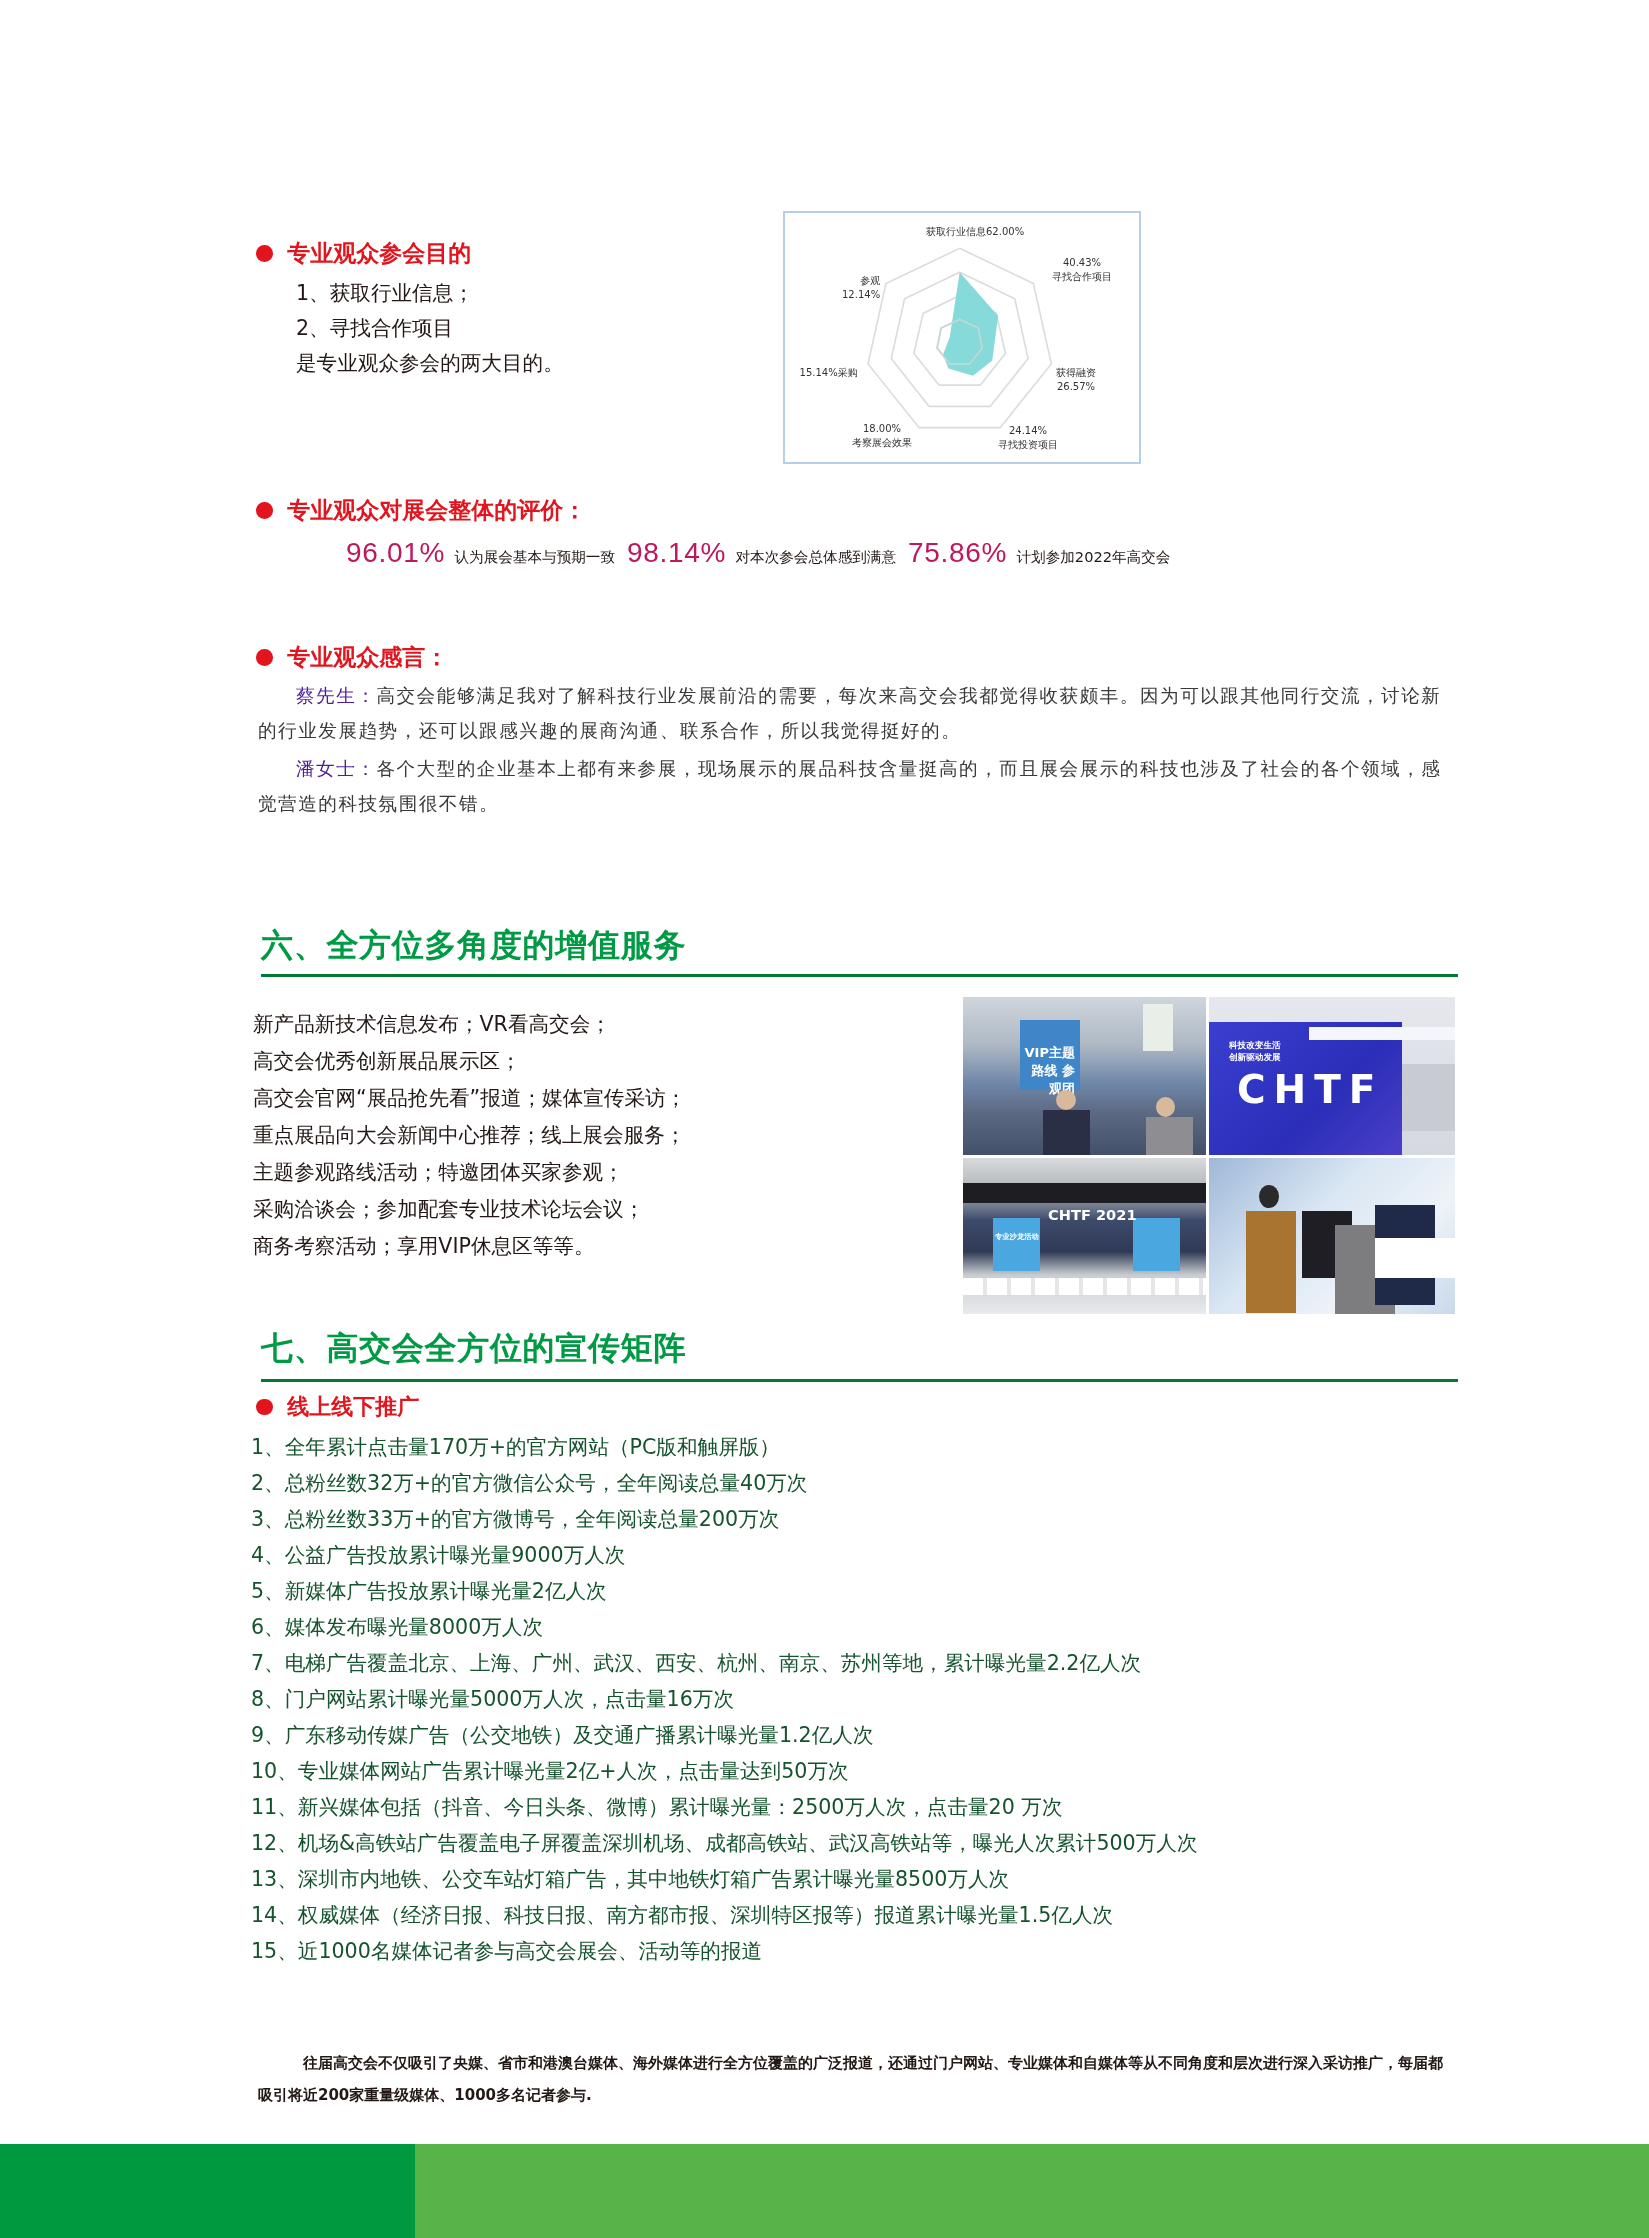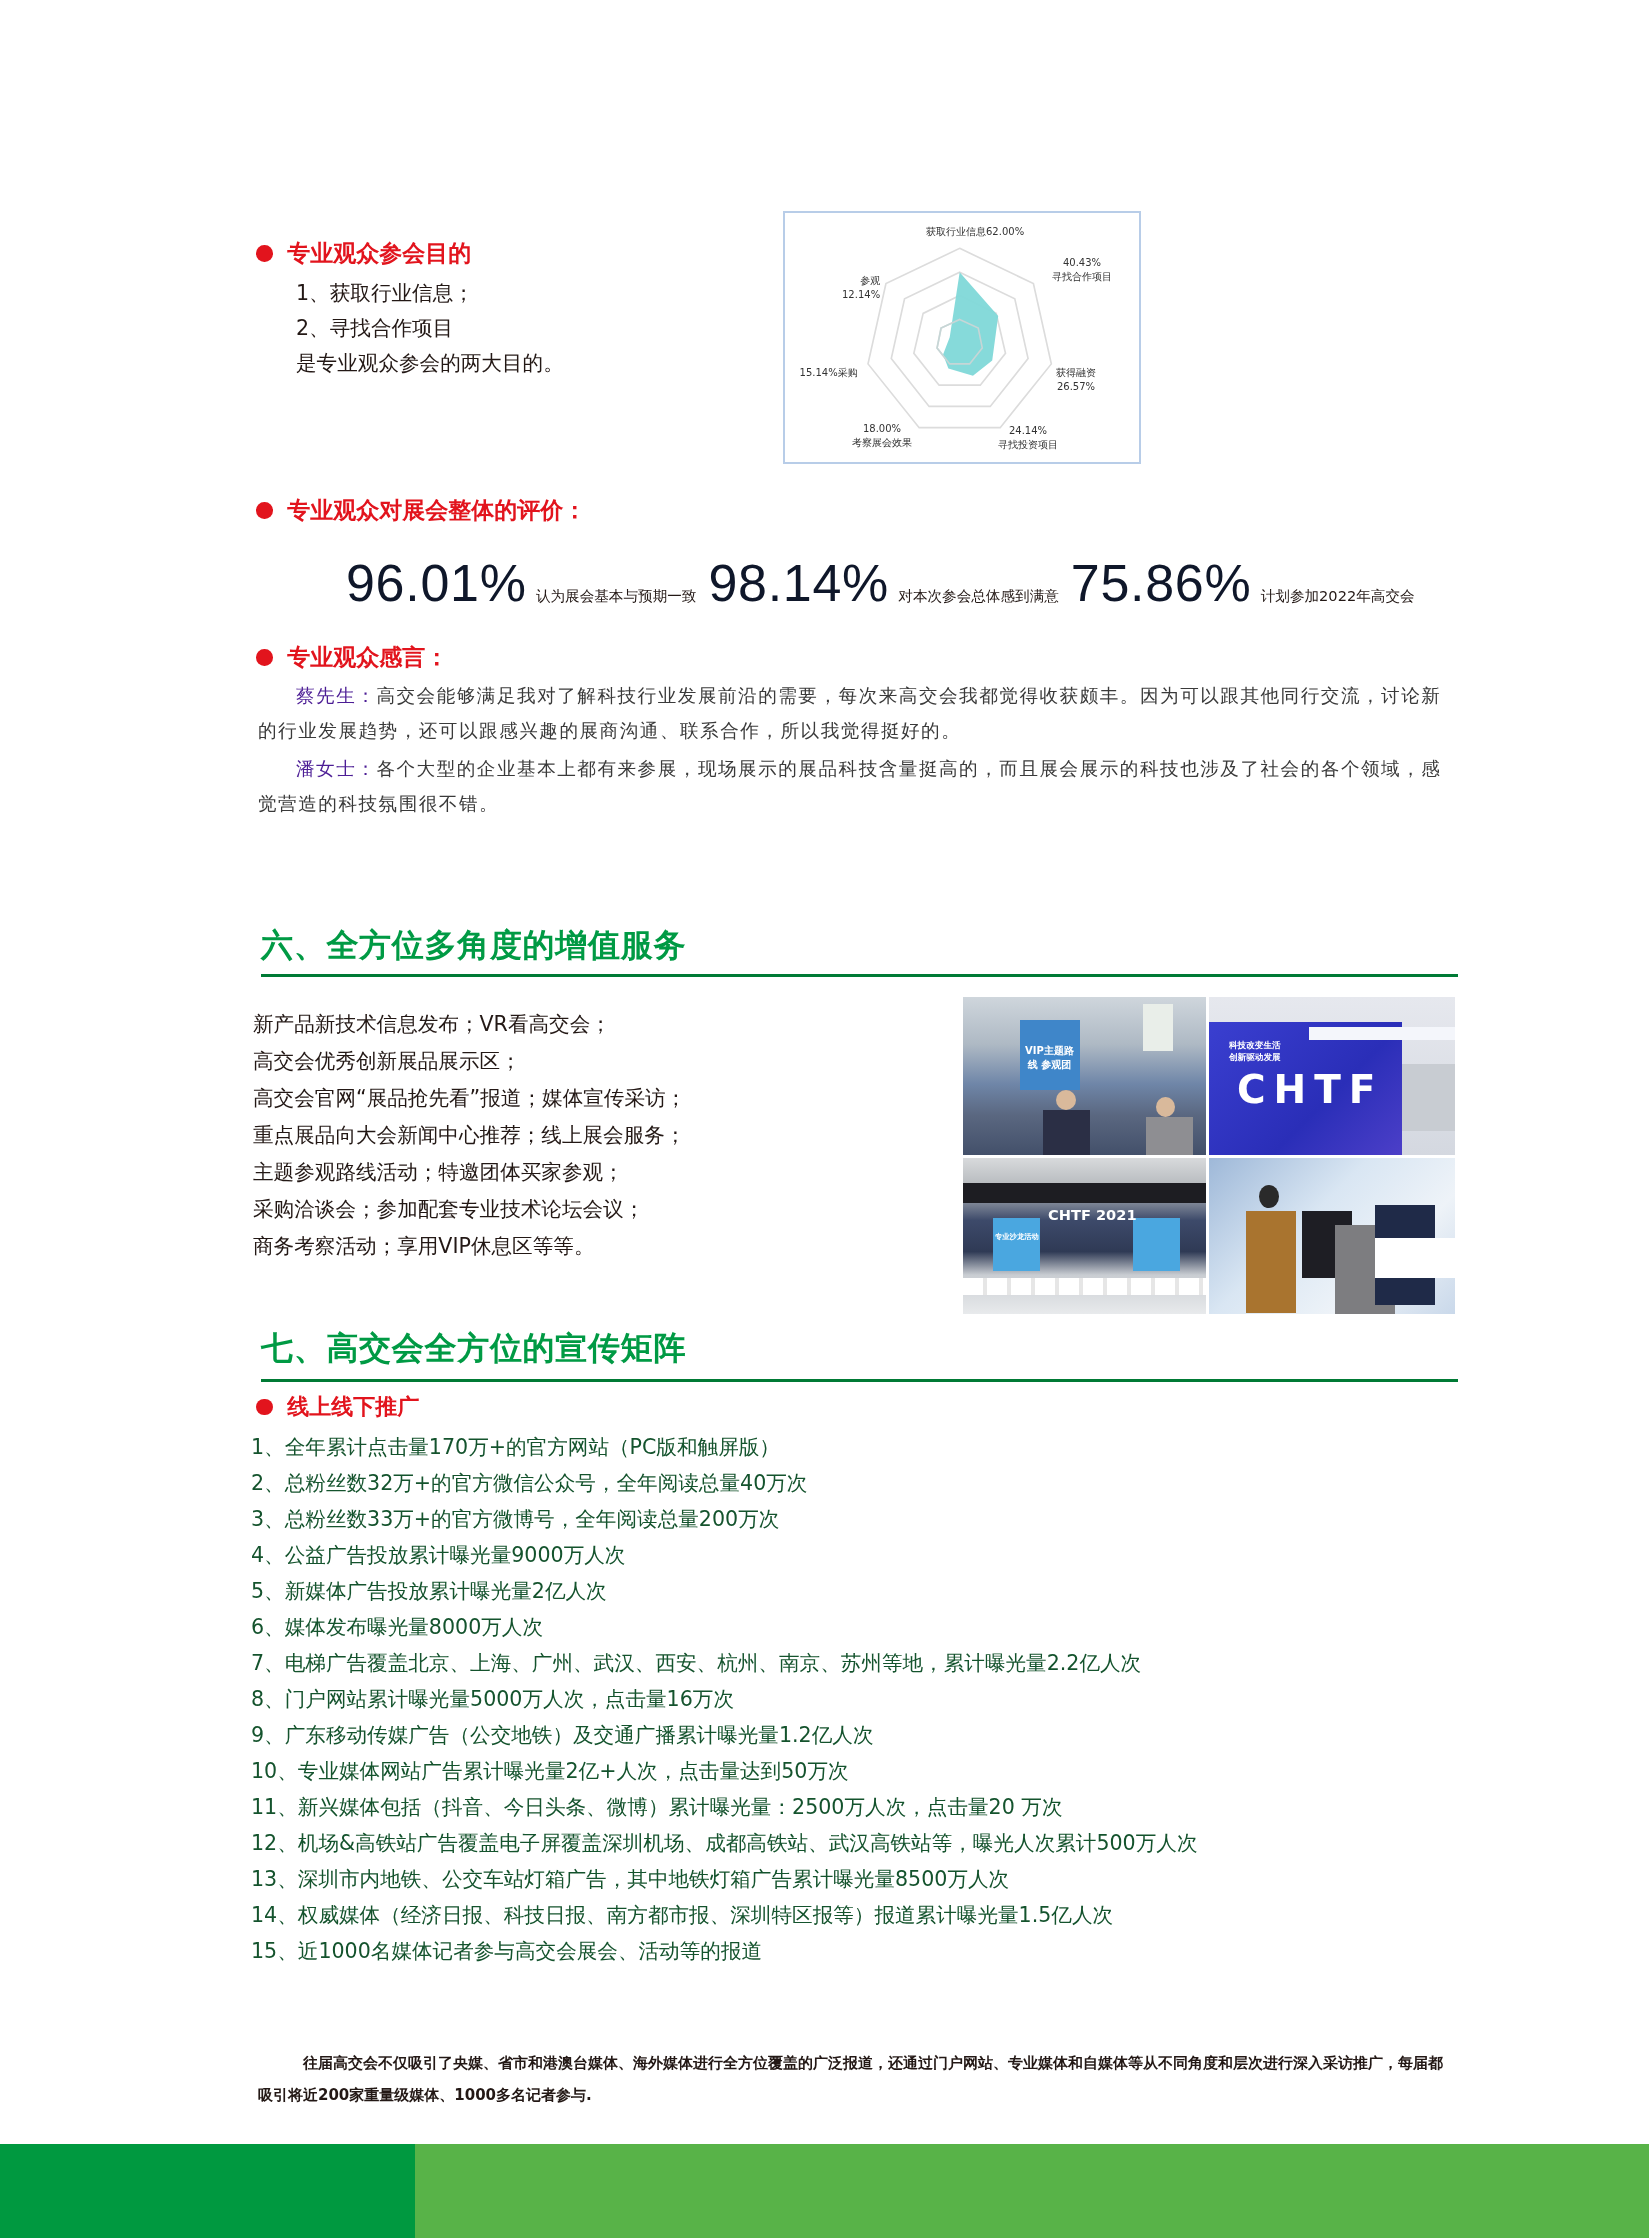--- a/index.html
+++ b/index.html
@@ -12,21 +12,21 @@
 
   .purpose-lines { position: absolute; left: 296px; top: 276px; font-size: 20.6px; line-height: 35px; color: #231815; }
 
   
   .radar-frame { position: absolute; left: 783px; top: 211px; width: 358px; height: 253px; border: 2.7px solid #b8cde8; background: #ffffff; }
   .radar-frame svg { position: absolute; left: 0; top: 0; }
   .radar-label { position: absolute; font-size: 10px; line-height: 14px; color: #333333; white-space: nowrap; text-align: center; }
 
   
   .stats-row { position: absolute; left: 346px; top: 537px; display: flex; align-items: baseline; white-space: nowrap; }
-  .stat-value { font-size: 52px; color: #0f172a; font-family: "Liberation Sans", sans-serif; letter-spacing: 0.7px; margin-top: 16px; }
+  .stat-value { font-size: 28px; color: #be185d; font-family: "Liberation Sans", sans-serif; letter-spacing: 0.7px; }
   .stat-desc { font-size: 14.6px; color: #231815; margin-left: 9.3px; margin-right: 12px; }
 
   
   .testimonials { position: absolute; left: 258px; top: 678px; width: 1198px; font-family: "DejaVu Serif", "Liberation Serif", serif; font-size: 18.6px; line-height: 35px; color: #3a3a3a; letter-spacing: 1.5px; }
   .testimonials p { text-indent: 38px; }
   .t-name { color: #4c1d95; }
 
   
   .section-title { position: absolute; left: 261px; font-size: 32px; font-weight: bold; color: #009a44; white-space: nowrap; letter-spacing: 0.7px; }
   .section-rule { position: absolute; left: 261px; width: 1197px; height: 3.3px; background: #007a35; }
@@ -130,21 +130,21 @@
   <div>重点展品向大会新闻中心推荐；线上展会服务；</div>
   <div>主题参观路线活动；特邀团体买家参观；</div>
   <div>采购洽谈会；参加配套专业技术论坛会议；</div>
   <div>商务考察活动；享用VIP休息区等等。</div>
 </div>
 
 <div class="photo-grid">
 
   <div class="photo" style="left:0; top:0; width:243px; height:158px; background:linear-gradient(180deg,#cfd6dc 0%,#aeb9c4 30%,#6f86a8 55%,#5a6780 75%,#43506a 100%);">
     <div style="position:absolute;left:57px;top:23px;width:60px;height:70px;background:#3f86c9;"></div>
-    <div class="cap" style="left:61px;top:47px;font-size:10px;text-align:center;width:51px;white-space:normal;">VIP主题路线 参观团</div>
+    <div class="cap" style="left:61px;top:47px;font-size:13px;text-align:right;width:51px;white-space:normal;">VIP主题路线 参观团</div>
     <div style="position:absolute;left:180px;top:6.7px;width:30px;height:47px;background:#e9eee9;"></div>
     <div style="position:absolute;left:93px;top:93px;width:20px;height:20px;border-radius:50%;background:#d9b99b;"></div>
     <div style="position:absolute;left:193px;top:100px;width:18.6px;height:20px;border-radius:50%;background:#d9b99b;"></div>
     <div style="position:absolute;left:80px;top:113px;width:47px;height:45px;background:#2b2f45;"></div>
     <div style="position:absolute;left:183px;top:120px;width:47px;height:39px;background:#8e8e92;"></div>
   </div>
 
   <div class="photo" style="left:246px; top:0; width:246px; height:158px; background:linear-gradient(180deg,#e6e8ee 0%,#d4d8e0 100%);">
     <div style="position:absolute;left:0;top:25px;width:193px;height:133px;background:linear-gradient(135deg,#3a3fd0,#2a2eb8 60%,#4c3fc8);"></div>
     <div style="position:absolute;left:100px;top:30px;width:146px;height:13.3px;background:#f4f6fb;"></div>

